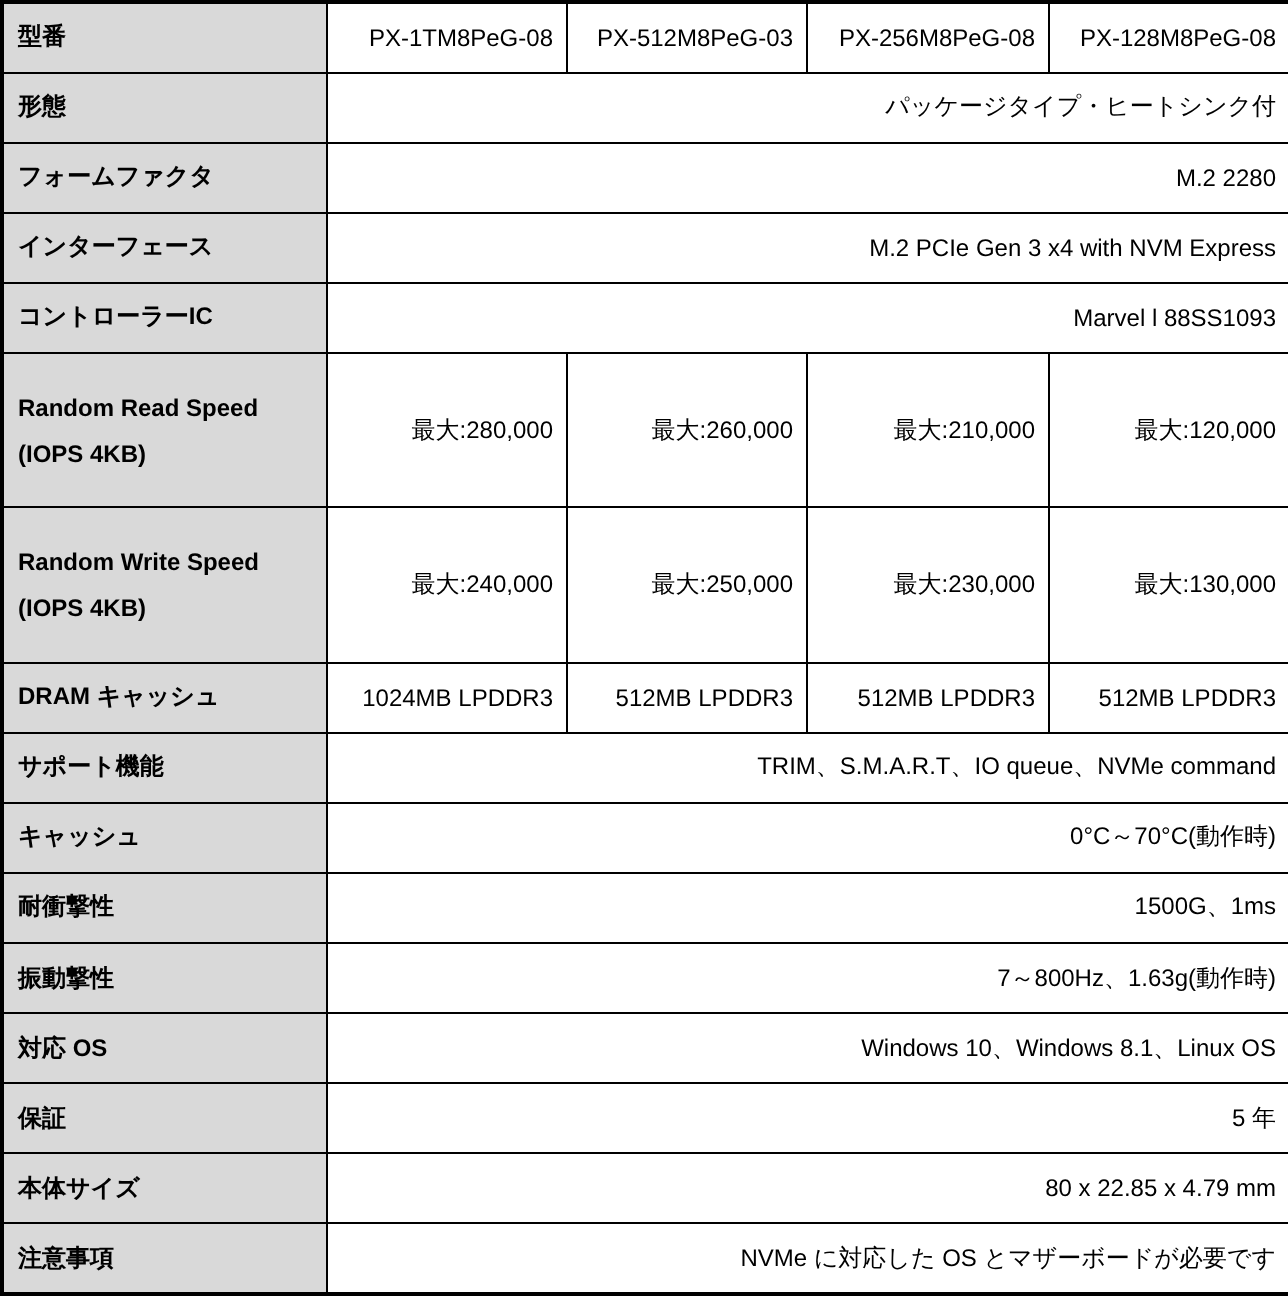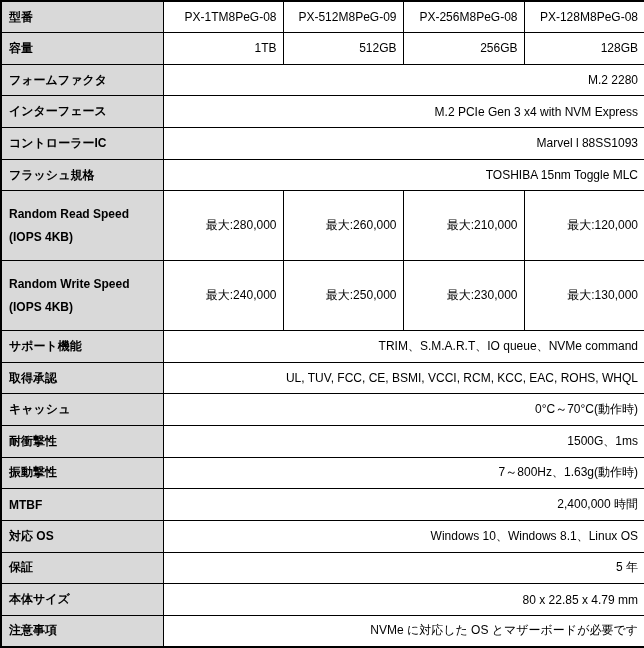--- a/index.html
+++ b/index.html
@@ -54,46 +54,39 @@
       <col style="width:162px">
       <col style="width:120px">
       <col style="width:120px">
       <col style="width:121px">
       <col style="width:121px">
     </colgroup>
     <tbody>
         <tr>
           <th>型番</th>
           <td>PX-1TM8PeG-08</td>
-          <td>PX-512M8PeG-09</td>
+          <td>PX-512M8PeG-03</td>
           <td>PX-256M8PeG-08</td>
           <td>PX-128M8PeG-08</td>
         </tr>
         <tr>
-          <th>容量</th>
-          <td>1TB</td>
-          <td>512GB</td>
-          <td>256GB</td>
-          <td>128GB</td>
+          <th>形態</th>
+          <td colspan="4">パッケージタイプ・ヒートシンク付</td>
         </tr>
         <tr>
           <th>フォームファクタ</th>
           <td colspan="4">M.2 2280</td>
         </tr>
         <tr>
           <th>インターフェース</th>
           <td colspan="4">M.2 PCIe Gen 3 x4 with NVM Express</td>
         </tr>
         <tr>
           <th>コントローラーIC</th>
           <td colspan="4">Marvel l 88SS1093</td>
-        </tr>
-        <tr>
-          <th>フラッシュ規格</th>
-          <td colspan="4">TOSHIBA 15nm Toggle MLC</td>
         </tr>
         <tr class="tall">
           <th>
             <div>Random Read Speed</div>
             <div>(IOPS 4KB)</div>
           </th>
           <td>最大:280,000</td>
           <td>最大:260,000</td>
           <td>最大:210,000</td>
           <td>最大:120,000</td>
@@ -102,42 +95,41 @@
           <th>
             <div>Random Write Speed</div>
             <div>(IOPS 4KB)</div>
           </th>
           <td>最大:240,000</td>
           <td>最大:250,000</td>
           <td>最大:230,000</td>
           <td>最大:130,000</td>
         </tr>
         <tr>
+          <th>DRAM キャッシュ</th>
+          <td>1024MB LPDDR3</td>
+          <td>512MB LPDDR3</td>
+          <td>512MB LPDDR3</td>
+          <td>512MB LPDDR3</td>
+        </tr>
+        <tr>
           <th>サポート機能</th>
           <td colspan="4">TRIM、S.M.A.R.T、IO queue、NVMe command</td>
-        </tr>
-        <tr>
-          <th>取得承認</th>
-          <td colspan="4">UL, TUV, FCC, CE, BSMI, VCCI, RCM, KCC, EAC, ROHS, WHQL</td>
         </tr>
         <tr>
           <th>キャッシュ</th>
           <td colspan="4">0°C～70°C(動作時)</td>
         </tr>
         <tr>
           <th>耐衝撃性</th>
           <td colspan="4">1500G、1ms</td>
         </tr>
         <tr>
           <th>振動撃性</th>
           <td colspan="4">7～800Hz、1.63g(動作時)</td>
-        </tr>
-        <tr>
-          <th>MTBF</th>
-          <td colspan="4">2,400,000 時間</td>
         </tr>
         <tr>
           <th>対応 OS</th>
           <td colspan="4">Windows 10、Windows 8.1、Linux OS</td>
         </tr>
         <tr>
           <th>保証</th>
           <td colspan="4">5 年</td>
         </tr>
         <tr>

